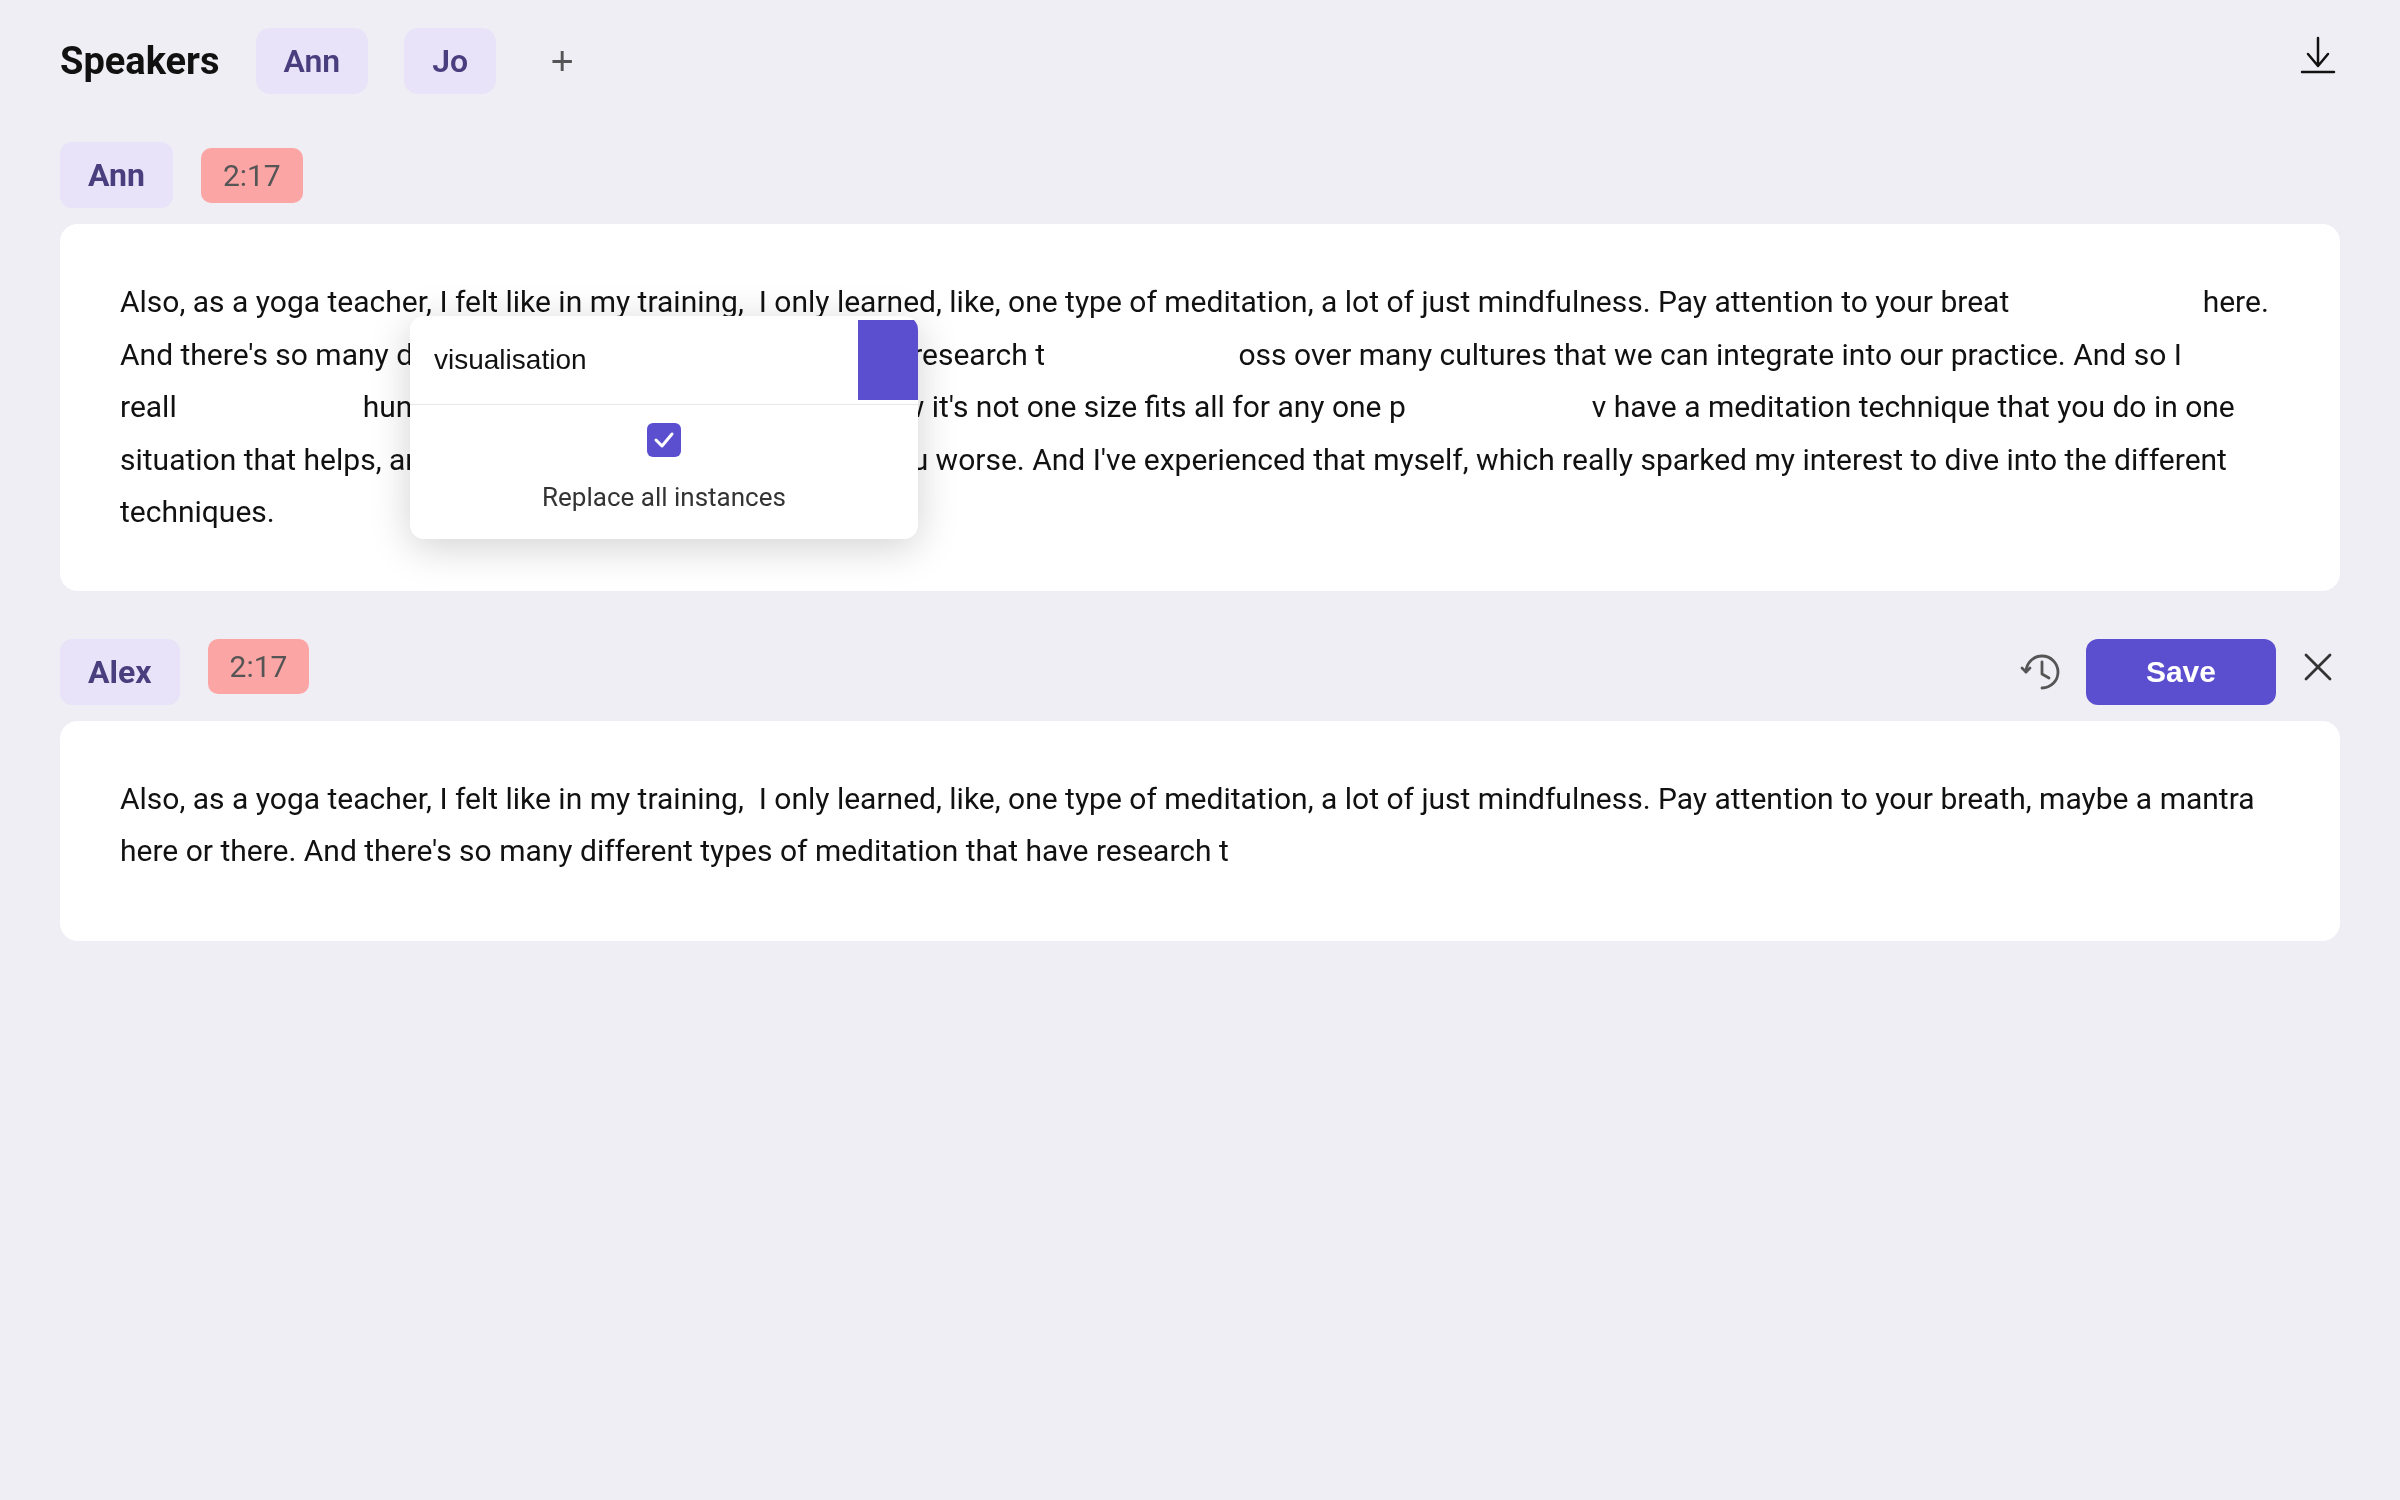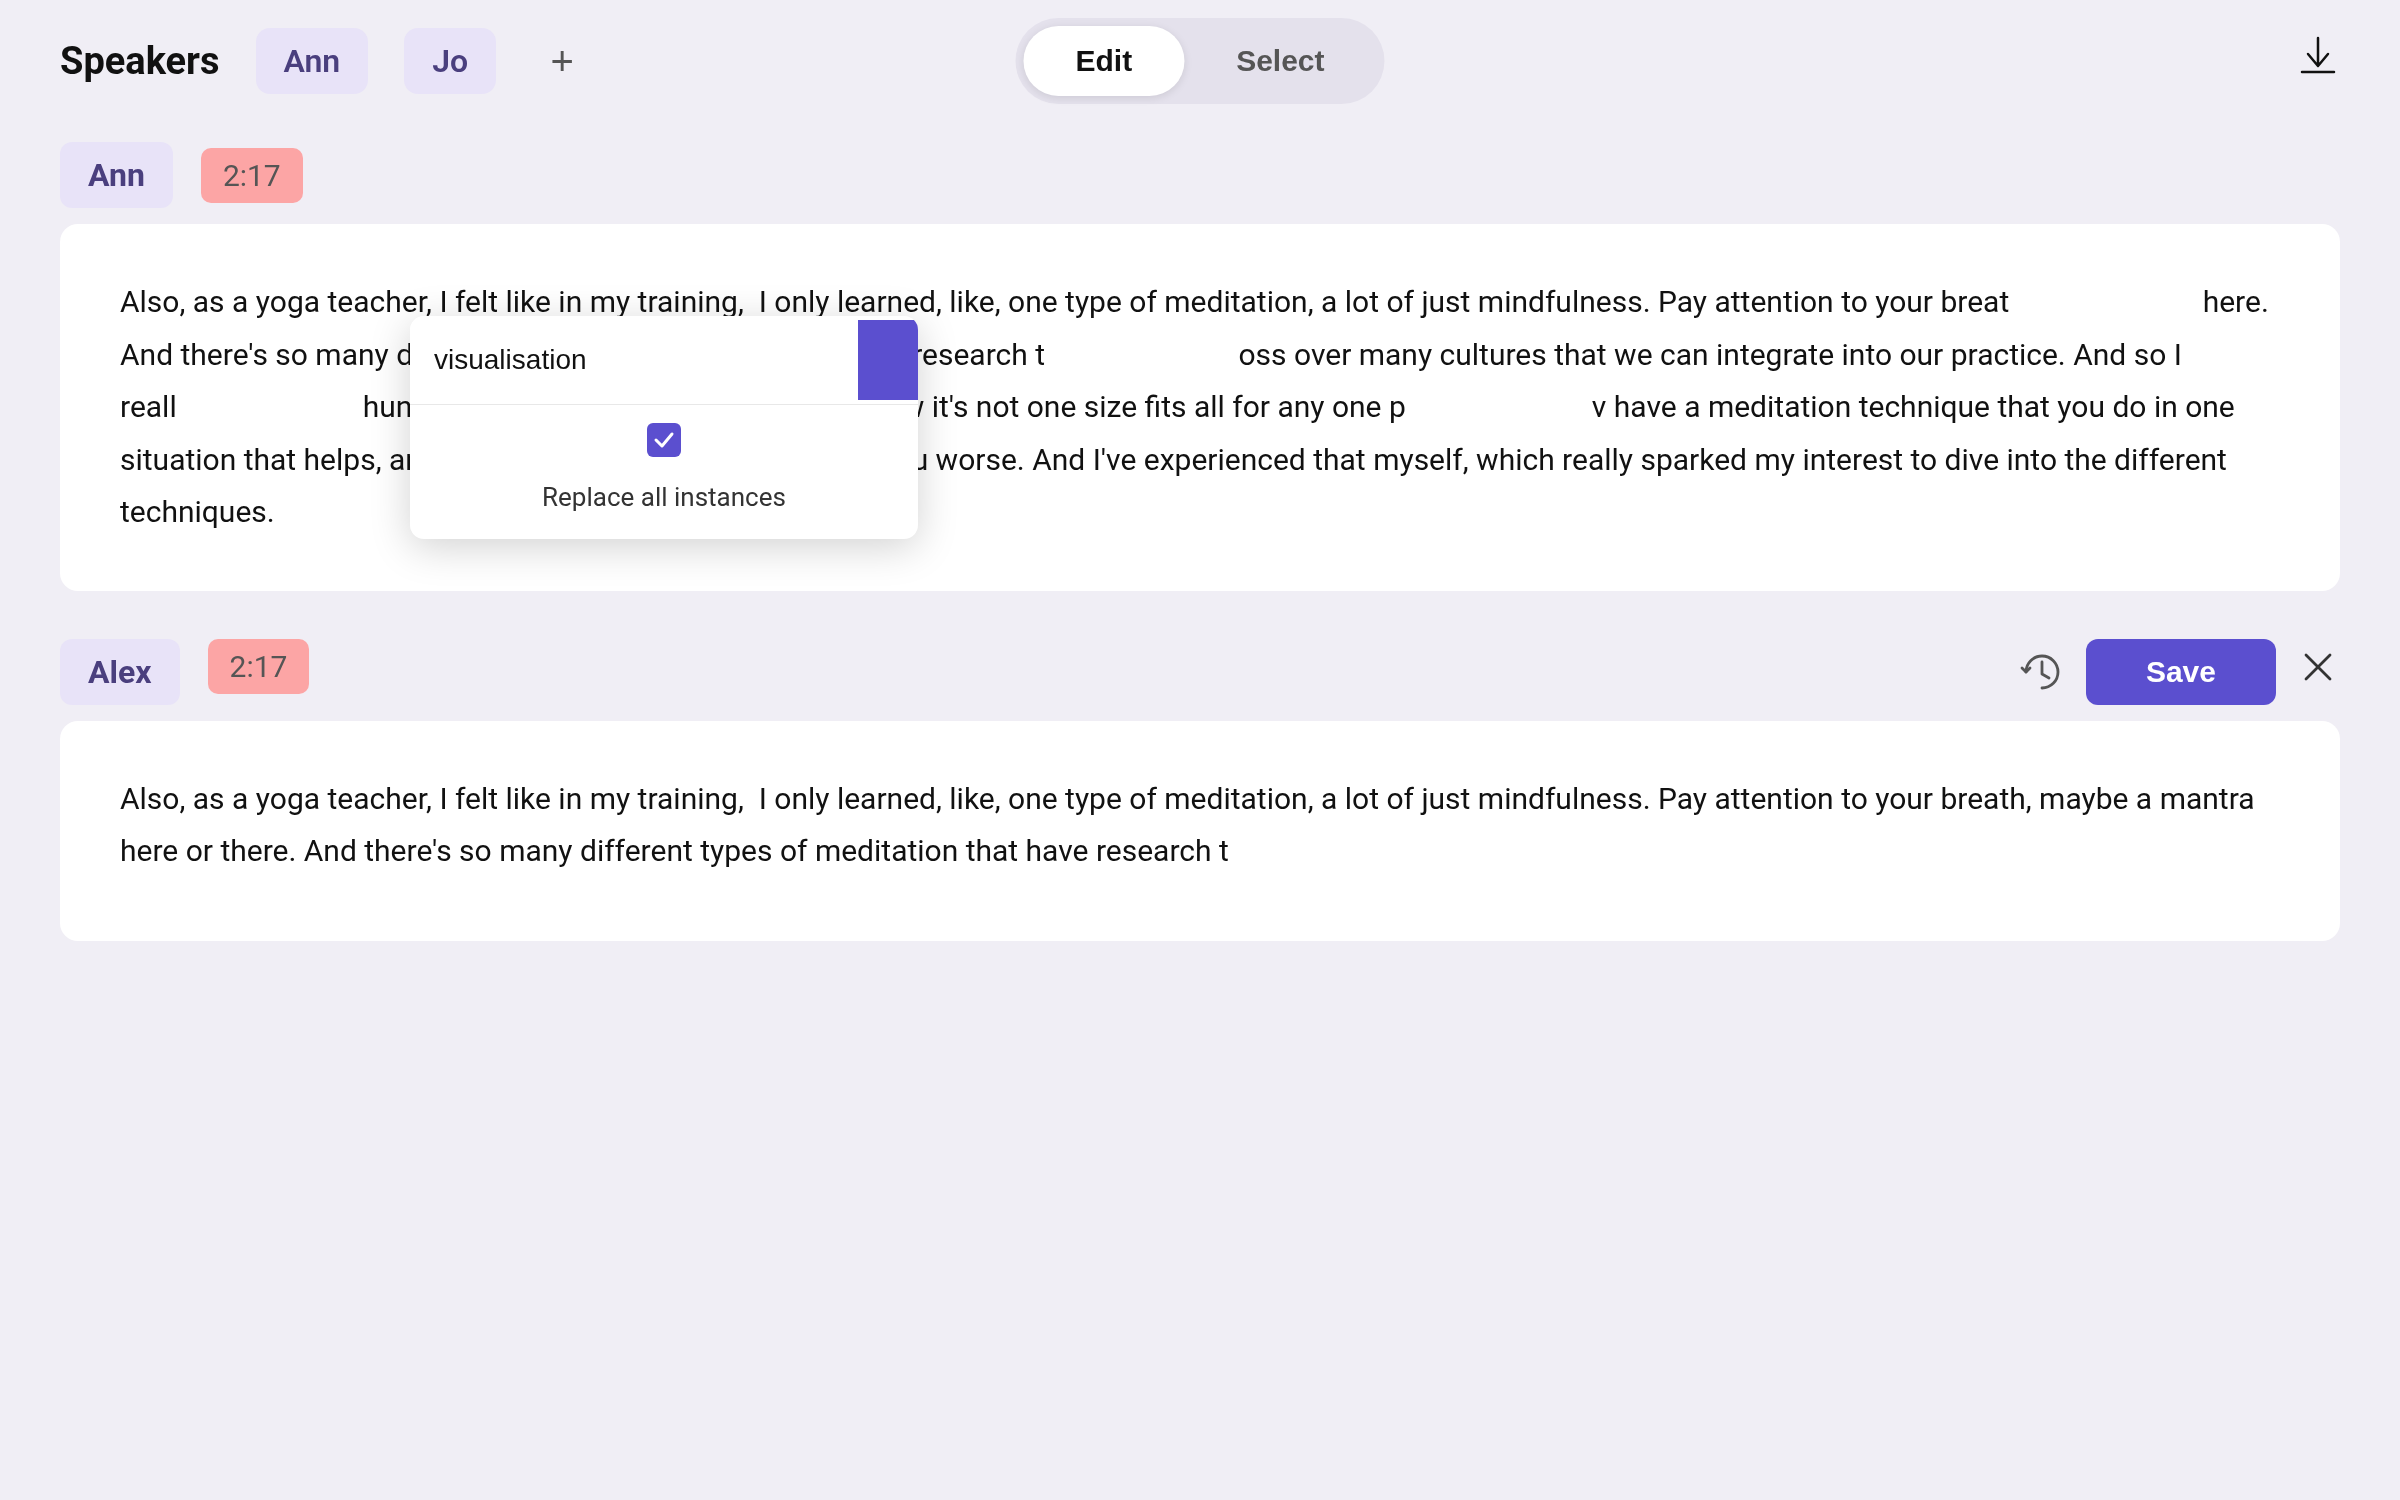--- a/index.html
+++ b/index.html
@@ -265,24 +265,20 @@
   </style>
 </head>
 <body>
 
 <div class="topbar">
   <span class="speakers-label">Speakers</span>
   <span class="speaker-badge">Ann</span>
   <span class="speaker-badge">Jo</span>
   <button class="add-speaker-btn">+</button>
 
-  <div class="mode-toggle">
-    <button class="mode-btn active">Edit</button>
-    <button class="mode-btn">Select</button>
-  </div>
 
   <button class="download-btn">
     <svg width="44" height="44" viewBox="0 0 44 44" fill="none" stroke="#111" stroke-width="2.5" stroke-linecap="round" stroke-linejoin="round">
       <path d="M22 4v26M12 20l10 12 10-12M6 38h32"></path>
     </svg>
   </button>
 </div>
 
 <div class="content">
 

